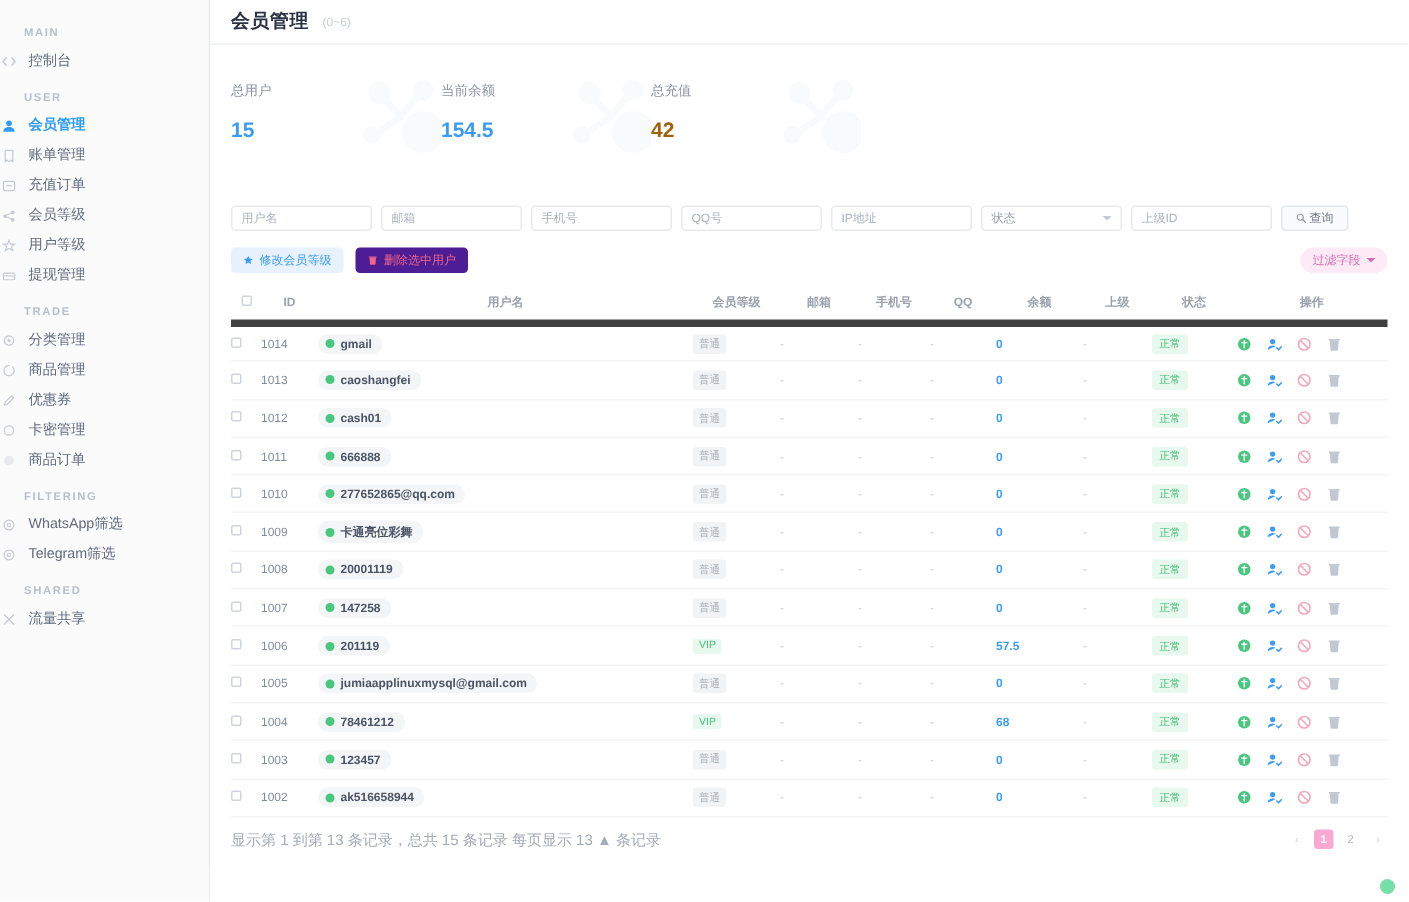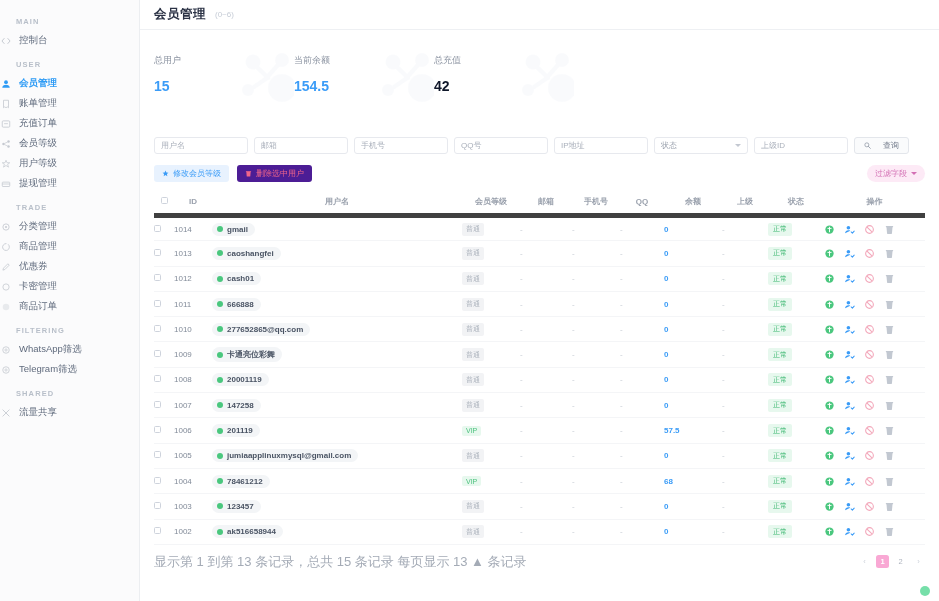--- a/index.html
+++ b/index.html
@@ -74,21 +74,21 @@
   .f-select {
     height:17px; border:1px solid #e7e9ee; border-radius:3px;
     background:#fff; font-size:8px; color:#9aa1ad; padding:0 6px;
     width:94px; margin-right:6px; position:relative;
     display:flex; align-items:center; justify-content:space-between; cursor:pointer;
   }
   .caret { width:0;height:0;border-left:3px solid transparent;border-right:3px solid transparent;border-top:3.5px solid #c3c8d1; }
   .f-btn {
     height:17px; border:1px solid #e3e6eb; border-radius:3px; background:#fafbfc;
     font-size:8px; color:#6b7484; padding:0 9px; cursor:pointer;
-    display:flex; align-items:center; gap:12px;
+    display:flex; align-items:center; gap:2px;
   }
 
   
   .actionrow { display:flex; align-items:center; margin-top:11px; height:17px; position:relative; }
   .btn {
     height:17px; border-radius:3px; font-size:8px;
     display:inline-flex; align-items:center; gap:4px; padding:0 8px;
     cursor:pointer; border:none; margin-right:8px; font-family:inherit;
   }
   .btn-blue { background:#e8f2fe; color:#3b9cf7; }
@@ -140,21 +140,21 @@
   .bal { color:#3b9cf7; font-weight:700; font-size:8px; }
   .st-badge {
     display:inline-block; font-size:7px; padding:1.5px 5px; border-radius:2px;
     background:#e7f8ee; color:#3fb873;
   }
   .ops { display:flex; align-items:center; gap:9px; }
   .op-ico { width:11px;height:11px; cursor:pointer; display:flex; align-items:center; justify-content:center; }
 
   
   .tfoot { display:flex; align-items:center; margin-top:8px; }
-  .foot-text { font-size:13px; color:#a4abb6; }
+  .foot-text { font-size:10px; color:#a4abb6; }
   .pager { margin-left:auto; display:flex; align-items:center; gap:5px; }
   .pg {
     min-width:13px;height:13px; border-radius:2.5px;
     font-size:7.5px; display:flex;align-items:center;justify-content:center;
     color:#aeb4bf; cursor:pointer; padding:0 3px;
   }
   .pg.active { background:#f9a8d4; color:#fff; font-weight:700; }
   .pg.arrow { color:#ccd1d9; }
   .fab {
     position:absolute; right:9px; bottom:5px; width:10px;height:10px;
@@ -341,21 +341,21 @@
           </div>
           <div class="stat">
             <div class="stat-deco"><svg width="62" height="58" viewBox="0 0 62 58">
                 <circle cx="46" cy="38" r="14" fill="#e9eef5" opacity=".75"></circle>
                 <circle cx="17" cy="12" r="7.5" fill="#eef2f7"></circle>
                 <circle cx="46" cy="10" r="7" fill="#eef2f7"></circle>
                 <circle cx="12" cy="40" r="6" fill="#eef2f7"></circle>
                 <path d="M20 16l12 12M42 15L33 25M18 37l13-9" stroke="#eef2f7" stroke-width="4.5" stroke-linecap="round"></path>
               </svg></div>
             <div class="stat-label">总充值</div>
-            <div class="stat-value" style="color:#0f172a">42</div>
+            <div class="stat-value" style="color:#a16207">42</div>
           </div>
         </div>
 
       <div class="filterbar">
         <input class="f-input" placeholder="用户名" style="">
         <input class="f-input" placeholder="邮箱" style="">
         <input class="f-input" placeholder="手机号" style="">
         <input class="f-input" placeholder="QQ号" style="">
         <input class="f-input" placeholder="IP地址" style="">
         <div class="f-select">

